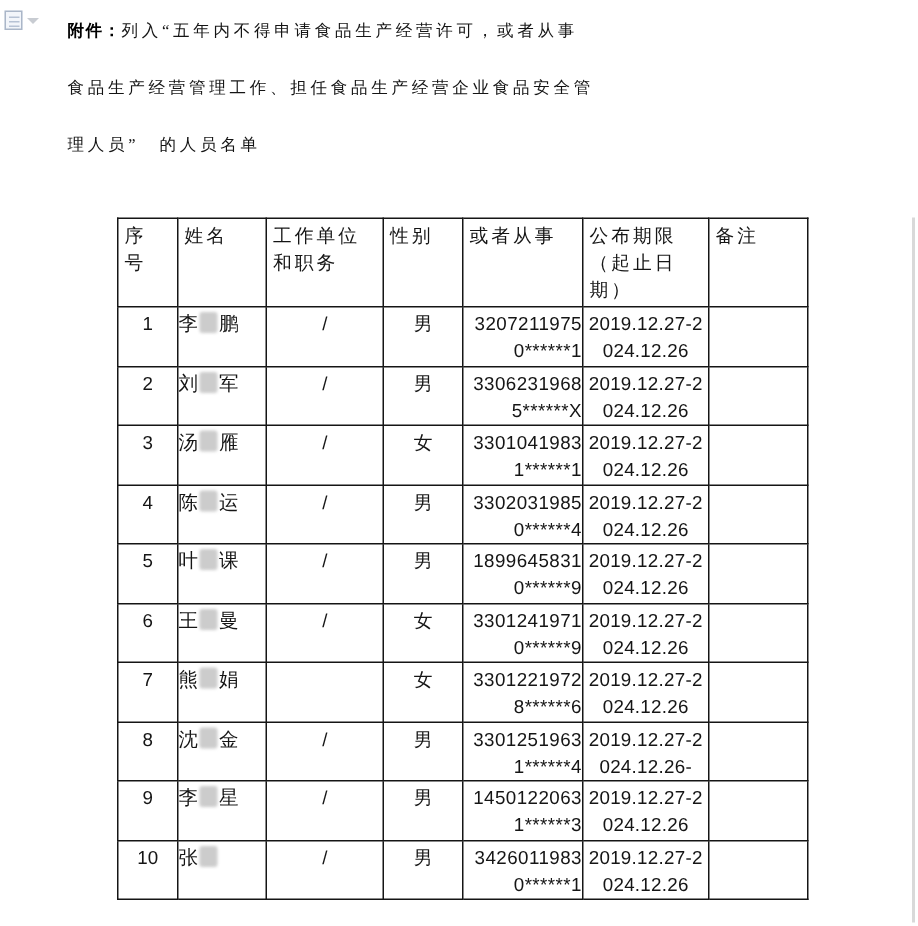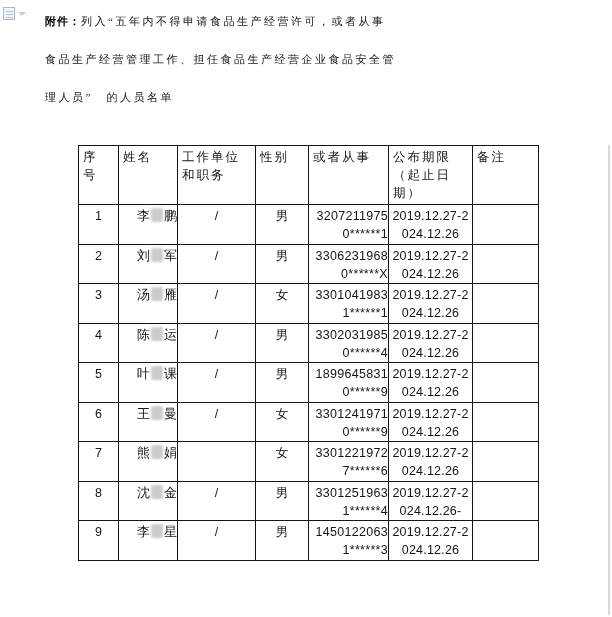--- a/index.html
+++ b/index.html
@@ -64,21 +64,21 @@
   .roster th {
     font-weight: normal;
     text-align: left;
     padding: 2px 3px 0 4px;
     white-space: pre-line;
     letter-spacing: 2px;
     height: 59px;
   }
   .roster td { height: 39.5px; padding-top: 2px; }
   .c-no     { text-align: center; }
-  .c-name   { text-align: right; font-family: "Liberation Serif", serif; font-size: 13px; }
+  .c-name   { text-align: left; font-family: "Liberation Serif", serif; font-size: 13px; }
   .c-work   { text-align: center; }
   .c-gender { text-align: center; }
   .c-id     { text-align: right; letter-spacing: 0.3px; }
   .c-period { text-align: center; padding-left: 1px; padding-right: 1px; letter-spacing: 0.2px; }
   .c-remark { }
   .redact {
     display: inline-block;
     width: 12px; height: 14px;
     margin: 0 1px; vertical-align: -2px;
     background: #cccccc;
@@ -147,21 +147,21 @@
     <td class="c-remark"></td>
   </tr>
 
   <tr>
     <td class="c-no">2</td>
     <td class="c-name"><span>刘</span><span class="redact"></span><span>军</span></td>
     <td class="c-work">/</td>
     <td class="c-gender">男</td>
     <td class="c-id">
       <div>3306231968</div>
-      <div>0******X</div>
+      <div>5******X</div>
     </td>
     <td class="c-period">
       <div>2019.12.27-2</div>
       <div>024.12.26</div>
     </td>
     <td class="c-remark"></td>
   </tr>
 
   <tr>
     <td class="c-no">3</td>
@@ -227,21 +227,21 @@
     <td class="c-remark"></td>
   </tr>
 
   <tr>
     <td class="c-no">7</td>
     <td class="c-name"><span>熊</span><span class="redact"></span><span>娟</span></td>
     <td class="c-work"></td>
     <td class="c-gender">女</td>
     <td class="c-id">
       <div>3301221972</div>
-      <div>7******6</div>
+      <div>8******6</div>
     </td>
     <td class="c-period">
       <div>2019.12.27-2</div>
       <div>024.12.26</div>
     </td>
     <td class="c-remark"></td>
   </tr>
 
   <tr>
     <td class="c-no">8</td>
@@ -268,16 +268,31 @@
       <div>1450122063</div>
       <div>1******3</div>
     </td>
     <td class="c-period">
       <div>2019.12.27-2</div>
       <div>024.12.26</div>
     </td>
     <td class="c-remark"></td>
   </tr>
 
+  <tr>
+    <td class="c-no">10</td>
+    <td class="c-name"><span>张</span><span class="redact"></span><span></span></td>
+    <td class="c-work">/</td>
+    <td class="c-gender">男</td>
+    <td class="c-id">
+      <div>3426011983</div>
+      <div>0******1</div>
+    </td>
+    <td class="c-period">
+      <div>2019.12.27-2</div>
+      <div>024.12.26</div>
+    </td>
+    <td class="c-remark"></td>
+  </tr>
 </tbody>
 </table>
 
 <div class="page-edge"></div>
 
 </body></html>

